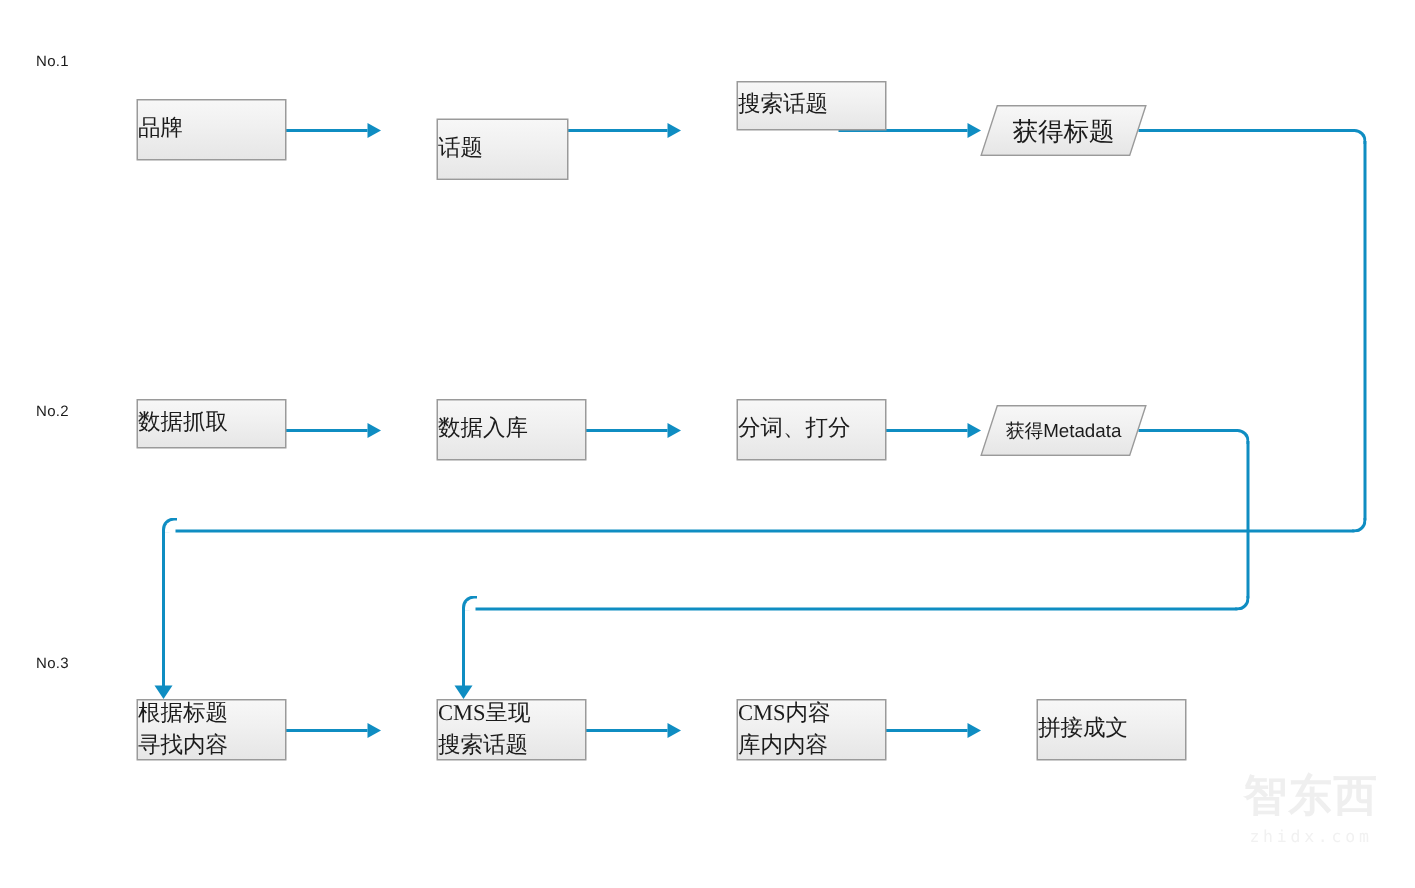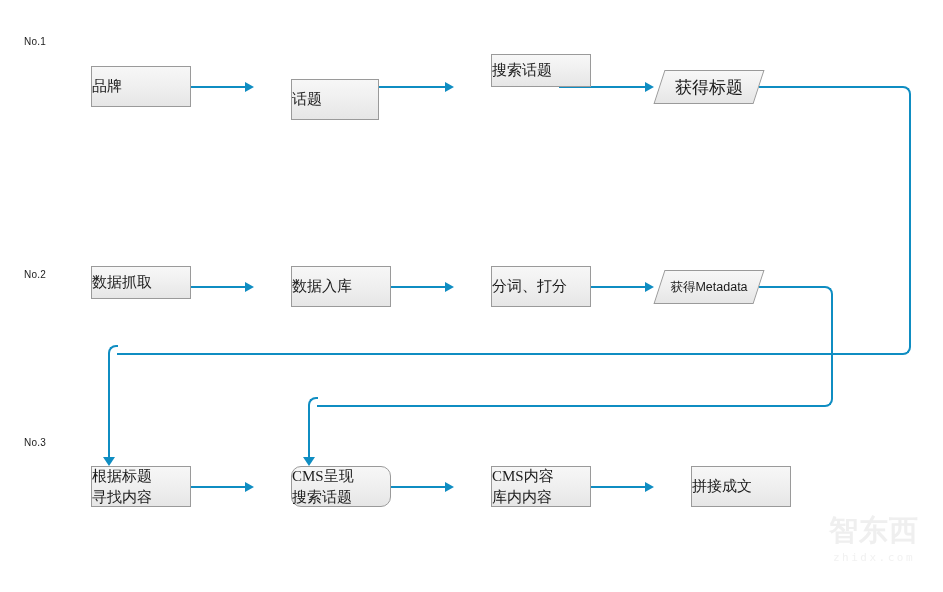--- a/index.html
+++ b/index.html
@@ -218,21 +218,21 @@
   <div class="pnode small" style="left:659px; top:270px; width:100px; height:34px;">
     <span class="skewbox"></span>
     <span class="plabel">获得Metadata</span>
   </div>
 
   <div class="node" style="left:59px; top:466px; width:100px; height:41px;">
     <span class="ln">根据标题</span>
     <span class="ln">寻找内容</span>
   </div>
 
-  <div class="node" style="left:259px; top:466px; width:100px; height:41px;border-radius:10px;">
+  <div class="node" style="left:259px; top:466px; width:100px; height:41px;">
     <span class="ln">CMS呈现</span>
     <span class="ln">搜索话题</span>
   </div>
 
   <div class="node" style="left:459px; top:466px; width:100px; height:41px;">
     <span class="ln">CMS内容</span>
     <span class="ln">库内内容</span>
   </div>
 
   <div class="node" style="left:659px; top:466px; width:100px; height:41px;">

